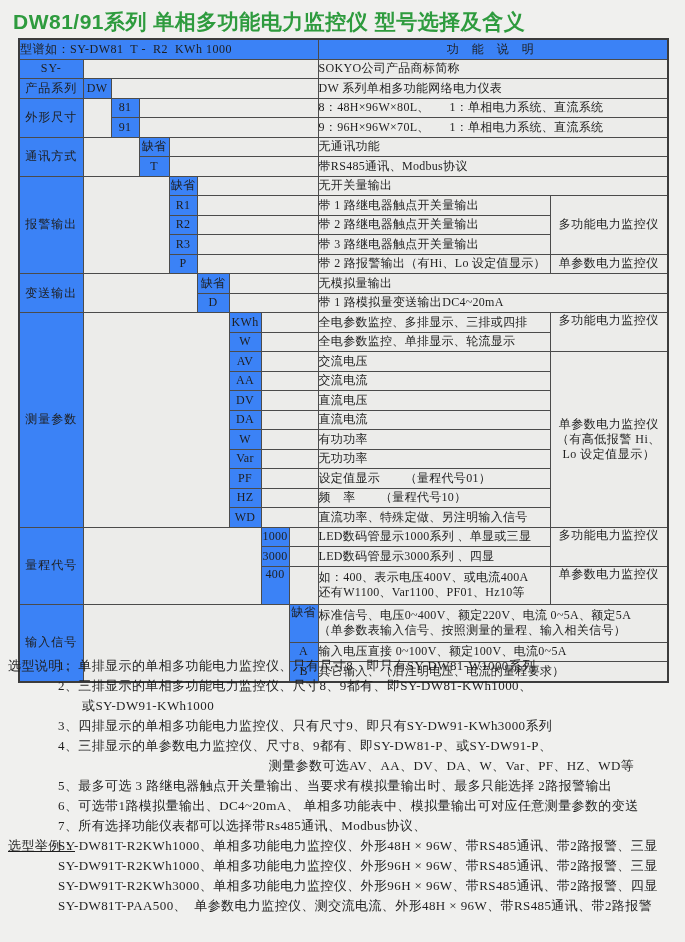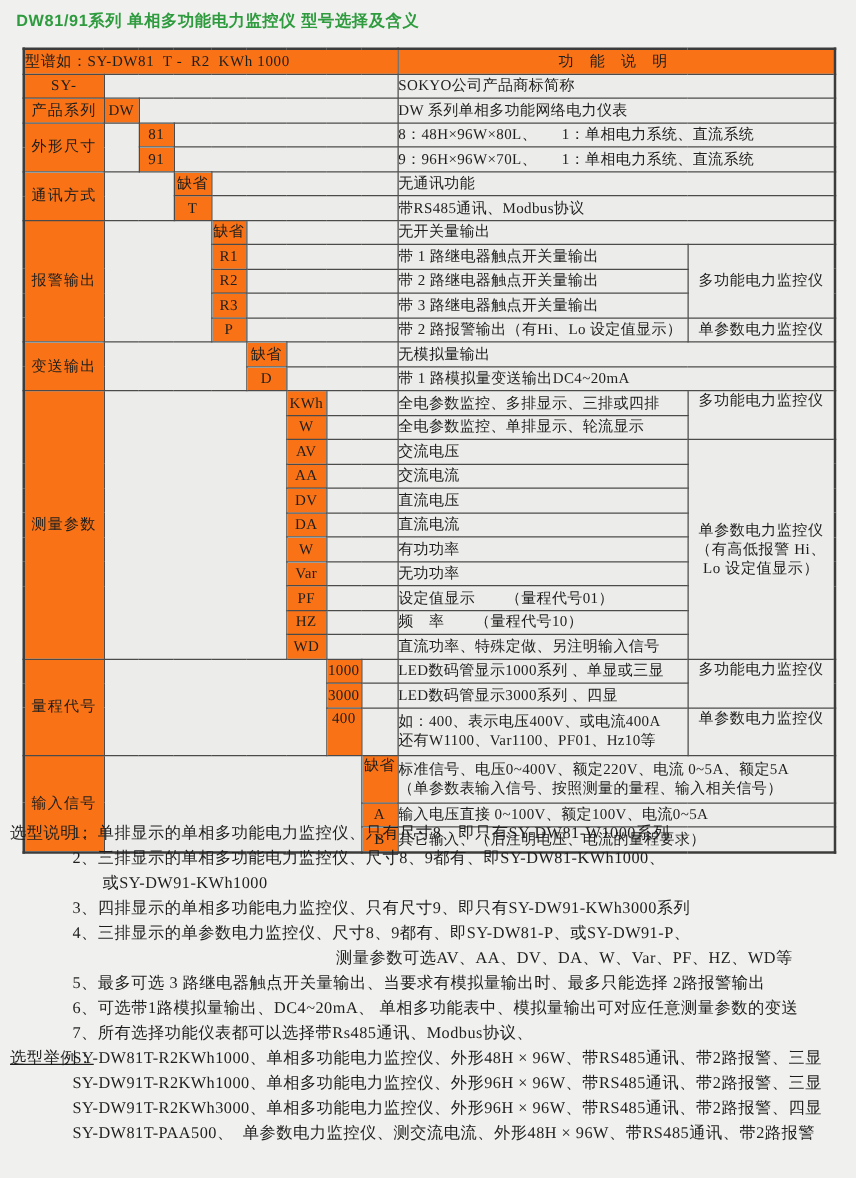--- a/index.html
+++ b/index.html
@@ -6,35 +6,35 @@
   body{
     width:685px;height:942px;overflow:hidden;
     background:#f0f0ee;
     font-family:"Liberation Serif","DejaVu Serif",serif;
     color:#1e1e1e;
     position:relative;
   }
   .page-title{
     position:absolute;left:13px;top:8px;
     font-family:"Liberation Sans","DejaVu Sans",sans-serif;
-    font-weight:bold;font-size:13px;letter-spacing:.5px;
+    font-weight:bold;font-size:21px;letter-spacing:.5px;
     color:#2e9b3e;white-space:pre;
   }
   table.model{
     position:absolute;left:18px;top:38px;width:649px;
     border-collapse:collapse;table-layout:fixed;
     border:2px solid #3c3c3c;
   }
   table.model td{
     border:1px solid #4b4b4b;
     font-size:12px;line-height:1.25;
     padding:0;height:18.5px;overflow:hidden;
   }
   tr.h2 td{height:37px;}
-  .green{background:#f97316;}
+  .green{background:#3b82f6;}
   .gray{background:#ececea;}
   .lbl{text-align:center;letter-spacing:1px;}
   .code{text-align:center;letter-spacing:.3px;}
   .desc{padding:0 3px 0 6px;white-space:pre-wrap;letter-spacing:.3px;}
   .note{text-align:center;white-space:pre-line;letter-spacing:.5px;}
   .vtop{vertical-align:top;padding-top:2px;}
   .hdr-left{padding-left:27px;white-space:pre;letter-spacing:.5px;}
   .hdr-right{text-align:center;letter-spacing:5px;}
   .notes{
     position:absolute;left:0;top:656px;width:685px;

